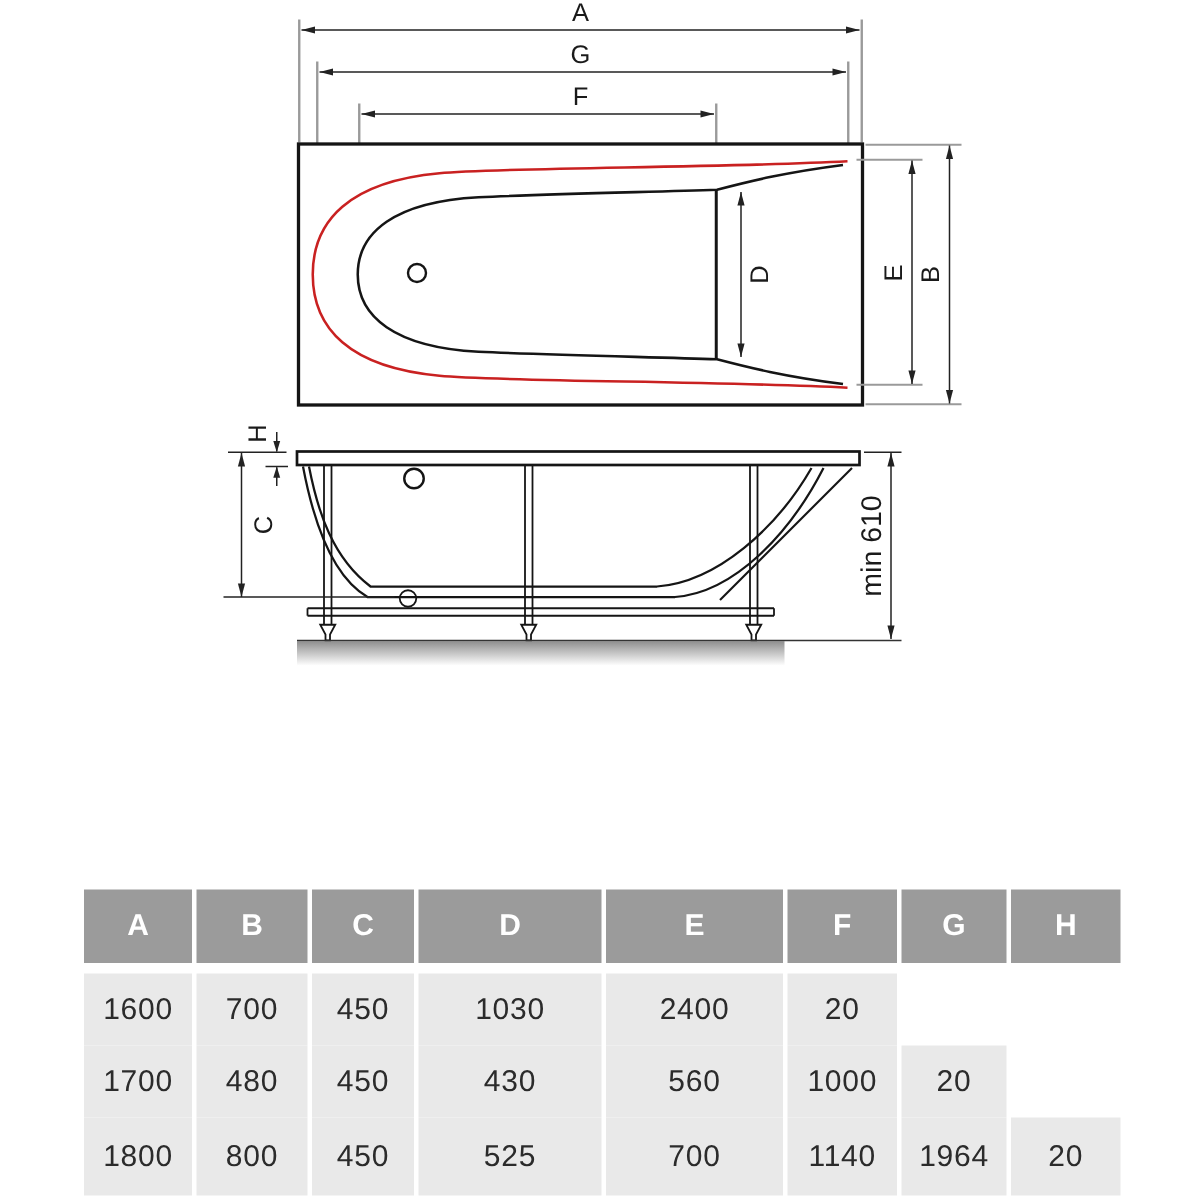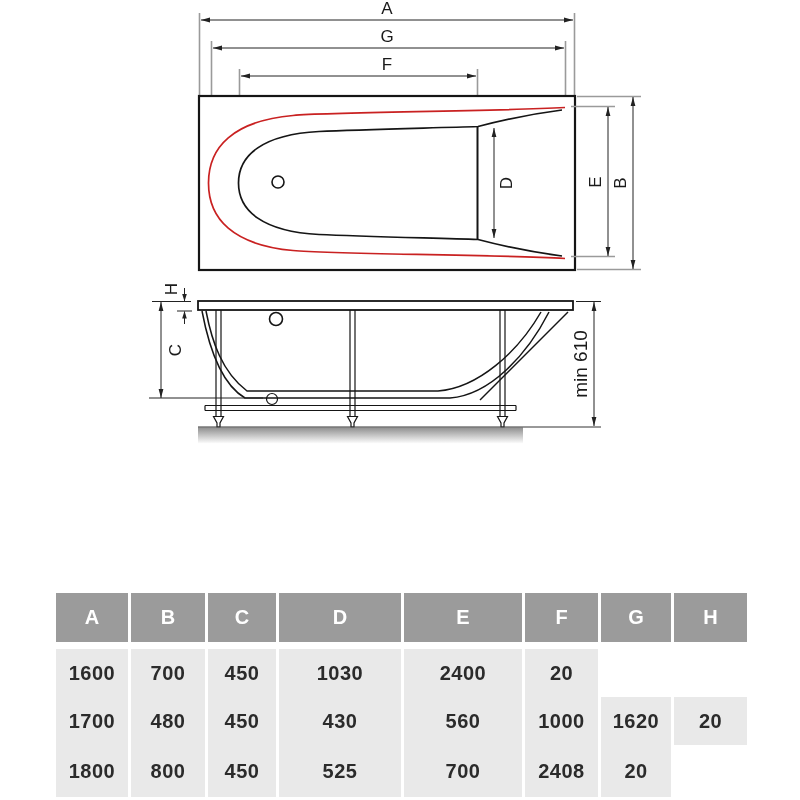--- a/index.html
+++ b/index.html
@@ -10,21 +10,21 @@
   .minlbl{font-size:19px;}
   
   #spec-table{position:absolute;left:56px;top:593px;width:691px;}
   .trow{display:grid;grid-template-columns:72px 74px 68px 122px 118px 73px 70px 73px;column-gap:3px;}
   .trow.head{height:49px;}
   .trow.body{height:48px;margin-top:0;}
   .trow.head{margin-top:0;}
   .trow.body.first{margin-top:7px;}
   .cell{display:flex;align-items:center;justify-content:center;font-size:20px;}
   .head .cell{background:#9b9b9b;color:#ffffff;font-weight:bold;}
-  .body .cell{background:#e9e9e9;color:#2b2b2b;font-weight:700;letter-spacing:0.5px;}
+  .body .cell{background:#e9e9e9;color:#2b2b2b;font-weight:400;letter-spacing:0.5px;}
   #canvas, #canvas *{box-sizing:border-box;}
 </style>
 </head>
 <body>
 
 <div id="canvas">
 
   <svg width="800" height="560" viewBox="0 0 800 560">
     <defs>
       <linearGradient id="groundGrad" x1="0" y1="0" x2="0" y2="1">
@@ -199,28 +199,28 @@
       <div class="cell">20</div>
     </div>
 
     <div class="trow body">
       <div class="cell">1700</div>
       <div class="cell">480</div>
       <div class="cell">450</div>
       <div class="cell">430</div>
       <div class="cell">560</div>
       <div class="cell">1000</div>
-      <div class="cell">1620</div>
       <div class="cell">20</div>
     </div>
 
     <div class="trow body" style="height:52px;">
       <div class="cell">1800</div>
       <div class="cell">800</div>
       <div class="cell">450</div>
       <div class="cell">525</div>
       <div class="cell">700</div>
-      <div class="cell">2408</div>
+      <div class="cell">1140</div>
+      <div class="cell">1964</div>
       <div class="cell">20</div>
     </div>
   </div>
 
 </div>
 
 </body></html>

